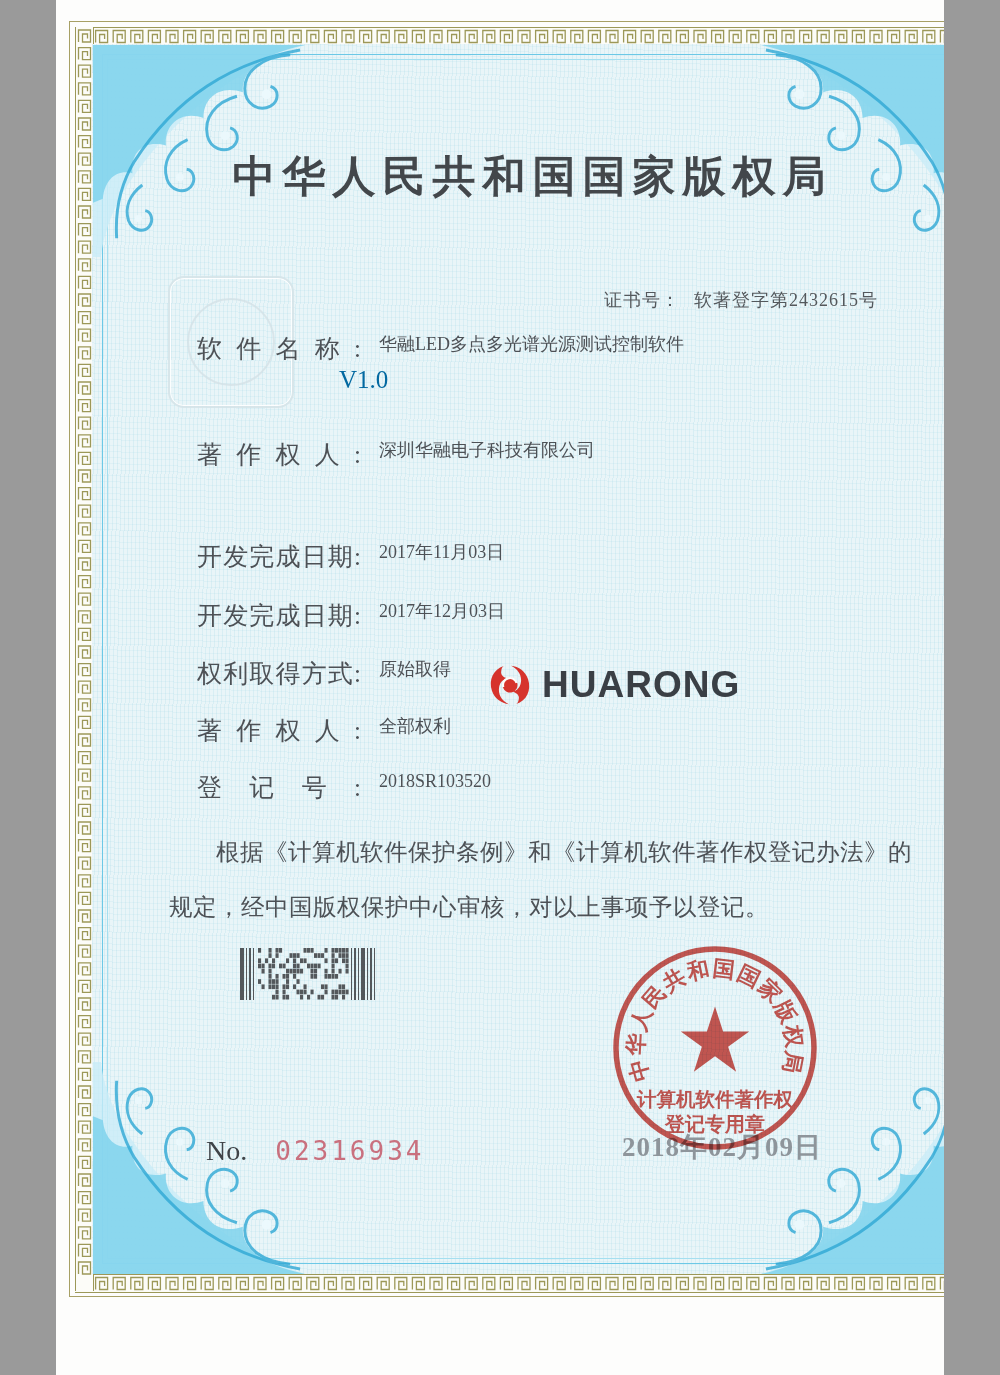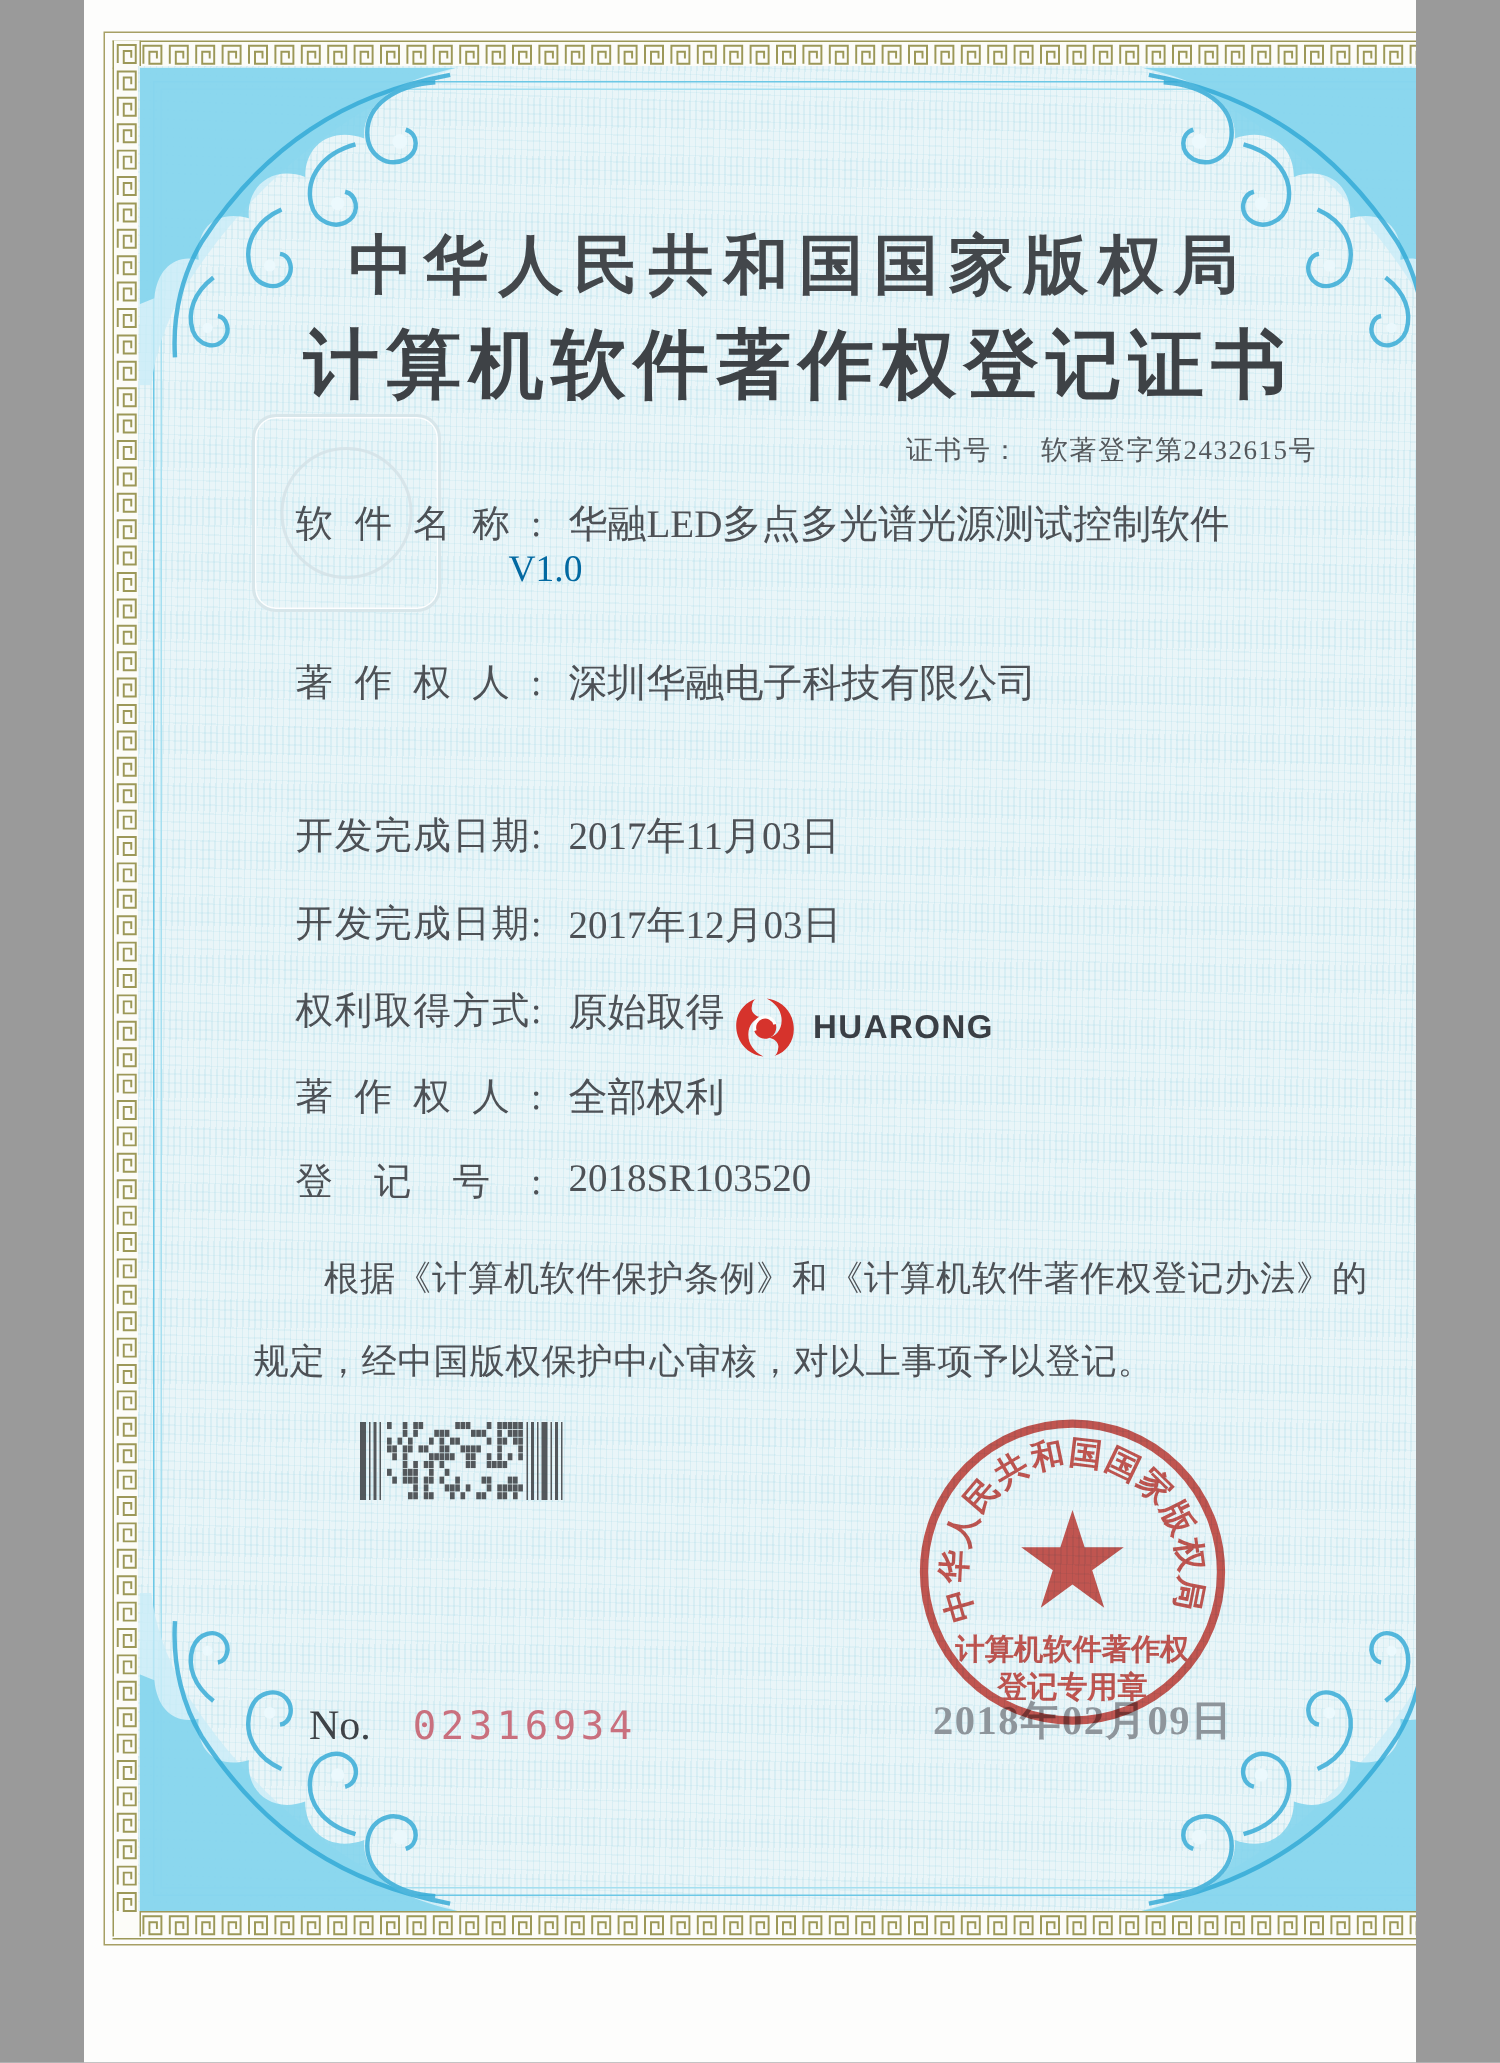--- a/index.html
+++ b/index.html
@@ -32,32 +32,32 @@
   
   .authority{position:absolute;left:36px;top:148px;width:881px;text-align:center;
     font-size:43px;font-weight:700;letter-spacing:7px;color:#43474b;}
   .cert-title{position:absolute;left:36px;top:210px;width:881px;text-align:center;
     font-size:50px;font-weight:700;letter-spacing:5px;color:#3e4246;}
   .certno{position:absolute;left:36px;top:288px;width:786px;text-align:right;
     font-size:18px;color:#54585c;letter-spacing:1px;}
   .certno .v{margin-left:14px;margin-top:34px;}
   .row{position:absolute;left:115px;display:flex;align-items:flex-start;color:#4d5156;margin-left:26px;}
   .row .lab{width:164px;font-size:25px;text-align:justify;text-align-last:justify;flex:none;}
-  .row .val{margin-left:18px;font-size:26px;white-space:nowrap;}
+  .row .val{margin-left:18px;font-size:18px;white-space:nowrap;}
   .version{position:absolute;left:283px;top:366px;font-size:25px;color:#0369a1;}
   .para{position:absolute;left:113px;width:785px;font-size:23.5px;color:#4d5156;letter-spacing:.5px;}
   .para.l1{top:836px;text-indent:2em;}
   .para.l2{top:891px;}
   
   .emboss{position:absolute;left:112px;top:276px;width:122px;height:128px;border-radius:16px;
     border:2px solid rgba(213,227,231,.85);box-shadow:inset 0 0 0 1px rgba(255,255,255,.9);}
   .emboss .c{position:absolute;left:17px;top:20px;width:84px;height:84px;border-radius:50%;
     border:2px solid rgba(211,225,230,.8);}
   .brand{position:absolute;left:430px;top:661px;display:flex;align-items:center;gap:8px;}
-  .brand .txt{font-family:"Liberation Sans","DejaVu Sans",sans-serif;font-size:22px;font-weight:800;
+  .brand .txt{font-family:"Liberation Sans","DejaVu Sans",sans-serif;font-size:37px;font-weight:800;
     color:#3a3f45;letter-spacing:1px;}
   .barcode{position:absolute;left:184px;top:947px;width:138px;height:54px;}
   .issue-date{position:absolute;left:556px;top:1129px;width:220px;text-align:center;
     font-size:27px;font-weight:700;color:#8e959b;letter-spacing:1px;}
   .seal{position:absolute;left:549px;top:938px;width:220px;height:220px;
     mix-blend-mode:multiply;opacity:.92;}
   .serial{position:absolute;left:150px;top:1135px;font-size:28px;color:#3f4348;display:flex;align-items:baseline;}
   .serial .digits{font-family:"DejaVu Sans Mono","Liberation Mono",monospace;font-size:26px;
     color:#c9707e;letter-spacing:3px;margin-left:28px;}
   .defs{position:absolute;width:0;height:0;}
@@ -369,21 +369,20 @@
     </svg>
   <svg class="corner br" viewBox="0 0 215 215">
       <use href="#flourish"></use>
     </svg>
 
   <div class="emboss">
       <div class="c"></div>
     </div>
 
   <div class="authority">中华人民共和国国家版权局</div>
-  <div class="cert-title">计算机软件著作权登记证书</div>
   <div class="certno">
     <span>证书号：</span><span class="v">软著登字第2432615号</span>
   </div>
 
   <div class="row" style="top:332px">
     <span class="lab">软件名称:</span>
     <span class="val">华融LED多点多光谱光源测试控制软件</span>
   </div>
   <div class="version">V1.0</div>
   <div class="row" style="top:438px">

